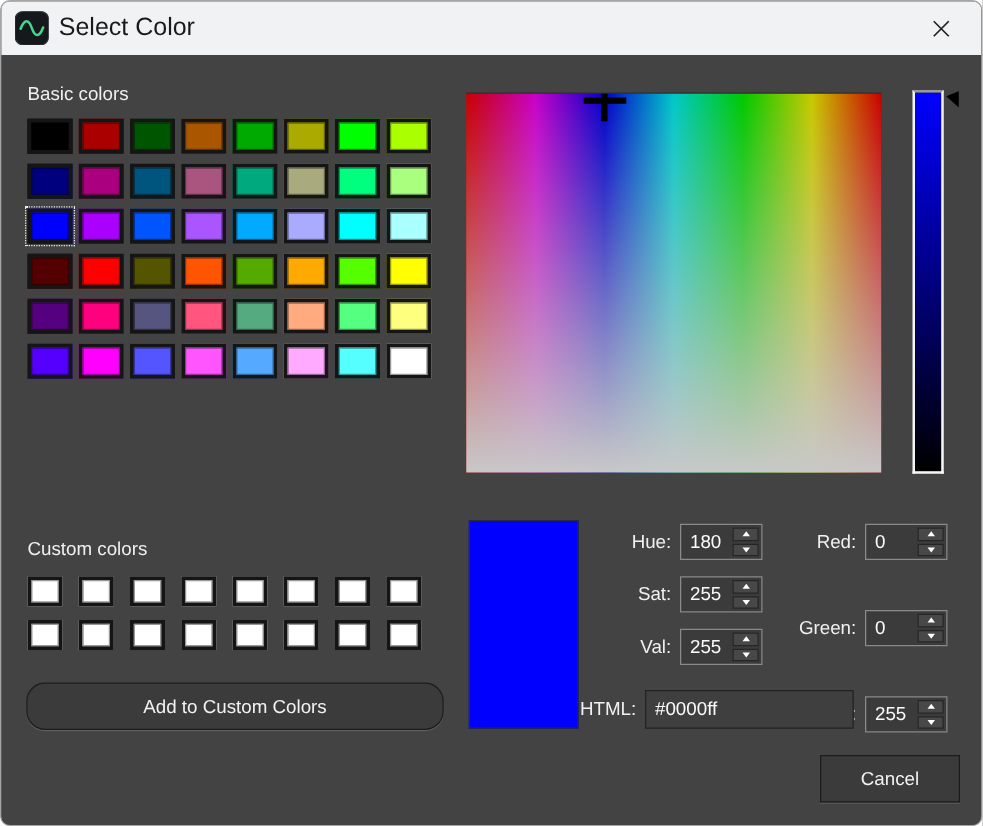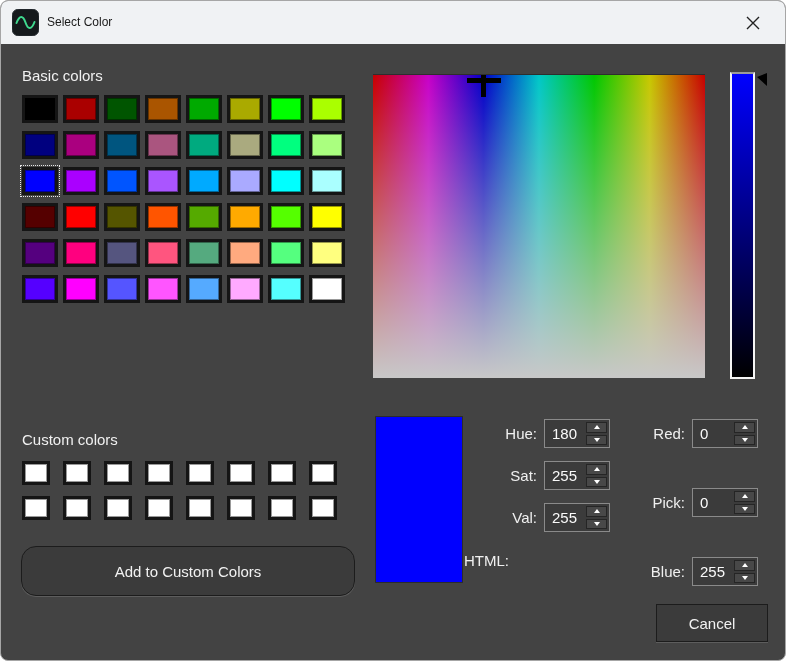--- a/index.html
+++ b/index.html
@@ -2,40 +2,40 @@
 <html style="--body-bg: #434343; --titlebar-bg: #f0f2f4; --titlebar-text: #1a1a1a; --label-text: #f0f0f0;"><head>
 <meta charset="utf-8">
 <style>
   html,body{margin:0;padding:0;background:#ffffff;}
   body{width:786px;height:661px;position:relative;font-family:"Liberation Sans",sans-serif;-webkit-font-smoothing:antialiased;}
   .dialog{position:absolute;left:0;top:0;width:786px;height:661px;box-sizing:border-box;
     border:1px solid #a6a6a6;border-radius:8px;overflow:hidden;background:var(--body-bg,#434343);}
   
   .titlebar{position:absolute;left:0;top:0;right:0;height:43px;background:var(--titlebar-bg,#f0f2f4);}
   .app-icon{position:absolute;left:11px;top:8px;width:27px;height:27px;}
-  .title{position:absolute;left:46px;top:0;height:34px;line-height:43px;font-size:12px;color:var(--titlebar-text,#1a1a1a);}
+  .title{position:absolute;left:46px;top:0;height:34px;line-height:43px;font-size:20px;color:var(--titlebar-text,#1a1a1a);}
   .close{position:absolute;right:8px;top:0;width:48px;height:43px;background:transparent;border:none;
     display:flex;align-items:center;justify-content:center;cursor:pointer;}
   
   .label{position:absolute;font-size:15px;color:var(--label-text,#f0f0f0);}
   .basic-label{left:21px;top:66px;}
   .custom-label{left:21px;top:430px;}
   
   .grid{position:absolute;display:grid;}
   .basic-grid{left:21px;top:94px;grid-template-columns:repeat(8,36px);column-gap:5px;row-gap:8px;}
   .custom-grid{left:21px;top:460px;grid-template-columns:repeat(8,28px);column-gap:13px;row-gap:11px;}
   .well{width:30px;height:22px;border:3px solid #151515;box-shadow:inset 0 0 0 1px rgba(0,0,0,.4);}
   .well.custom{width:22px;height:18px;}
   .well.selected{outline:1px dotted #e8e8e8;outline-offset:1px;}
   
   .btn{position:absolute;box-sizing:border-box;background:#3b3b3b;border:1px solid #1c1c1c;
     color:#f2f2f2;font-size:15px;font-family:"Liberation Sans",sans-serif;cursor:pointer;
     box-shadow:0 1px 0 rgba(255,255,255,.14);}
   .pick-screen{left:20px;top:322px;width:334px;height:38px;}
-  .add-custom{left:20px;top:545px;width:334px;height:50px;border-radius:15px;}
+  .add-custom{left:20px;top:545px;width:334px;height:38px;border-radius:15px;}
   .ok{left:530px;top:603px;width:113px;height:38px;}
   .cancel{left:655px;top:603px;width:112px;height:38px;}
   
   .hue-sat-map{position:absolute;left:372px;top:74px;width:332px;height:303px;overflow:hidden;
     box-shadow:0 -1px 0 #2e2e2e;}
   .cross-h{position:absolute;width:34px;height:5px;background:#000;}
   .cross-v{position:absolute;width:5px;height:34px;background:#000;}
   
   .value-bar{position:absolute;left:729px;top:71px;width:25px;height:307px;box-sizing:border-box;
     border:2px solid #f5f5f5;border-top-color:#9a9a9a;}
@@ -222,21 +222,21 @@
             <button class="spin-btn">
               <span class="tri-up"></span>
             </button>
             <button class="spin-btn">
               <span class="tri-down"></span>
             </button>
           </div>
         </div>
       </div>
       <div class="spin-row">
-        <div class="field-label">Pick:</div>
+        <div class="field-label">Green:</div>
         <div class="spinbox">
           <div class="spin-val">0</div>
           <div class="spin-btns">
             <button class="spin-btn">
               <span class="tri-up"></span>
             </button>
             <button class="spin-btn">
               <span class="tri-down"></span>
             </button>
           </div>
@@ -253,16 +253,17 @@
             <button class="spin-btn">
               <span class="tri-down"></span>
             </button>
           </div>
         </div>
       </div>
     </div>
 
   <div class="html-row">
     <label class="field-label html-label">HTML:</label>
+    <input class="html-input" value="#0000ff" style="">
   </div>
 
   <button class="btn cancel">Cancel</button>
 </div>
 
 </body></html>

